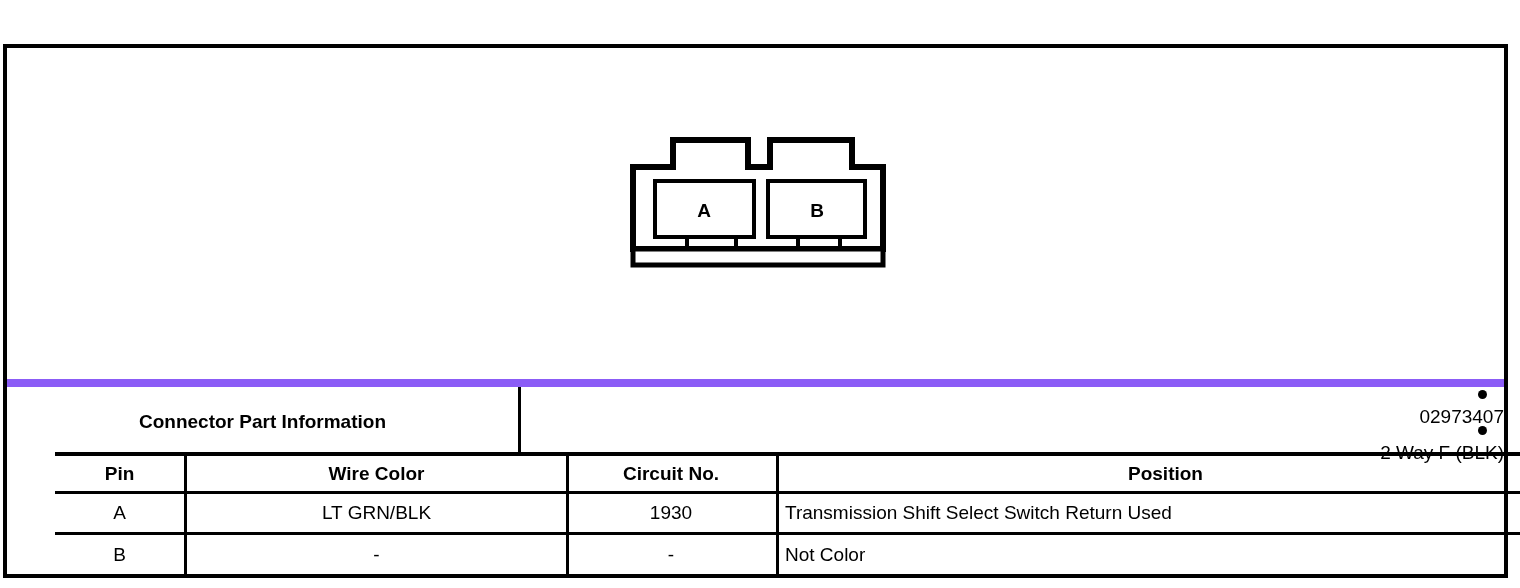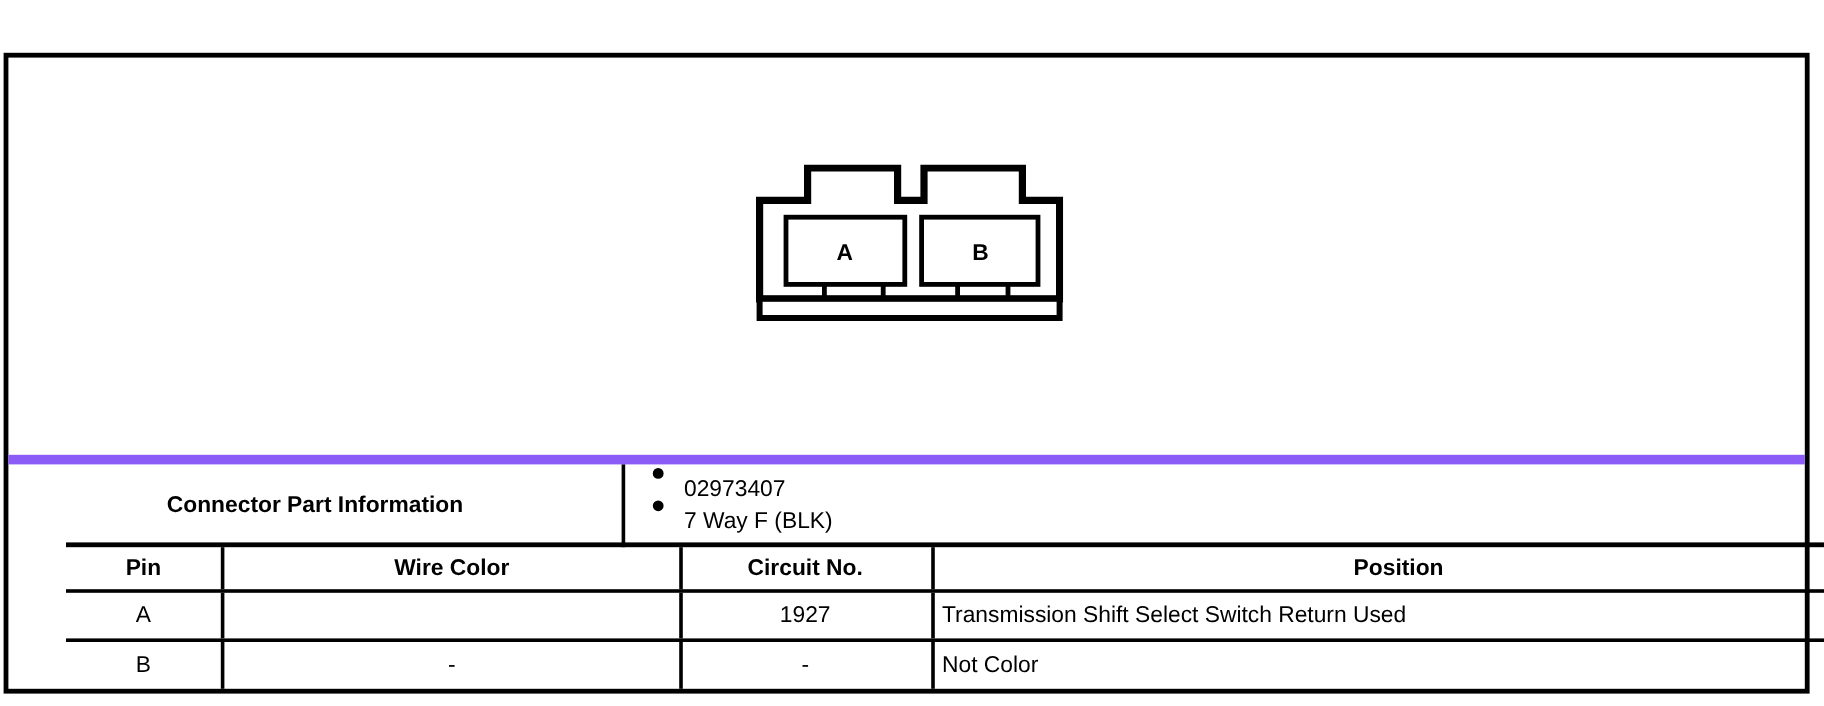--- a/index.html
+++ b/index.html
@@ -99,24 +99,25 @@
     position: absolute;
     left: 514px;
     top: 0;
     width: 983px;
     height: 69px;
     padding: 7px 0 0 23px;
     box-sizing: border-box;
   }
   .bullet-line {
     display: flex;
-    align-items: flex-start;
+    align-items: flex-end;
     font-size: 19px;
     line-height: 27px;
     white-space: nowrap;
+    flex-direction: column;
   }
   .bullet-dot {
     width: 9px;
     height: 9px;
     border-radius: 50%;
     background: #000000;
     margin-right: 17px;
     flex: none;
     position: relative;
     top: -4px;
@@ -204,40 +205,41 @@
     <div class="part-row">
       <div class="part-label">Connector Part Information</div>
       <div class="part-divider"></div>
       <div class="part-values">
         <div class="bullet-line">
           <span class="bullet-dot"></span>
           <span>02973407</span>
         </div>
         <div class="bullet-line">
           <span class="bullet-dot"></span>
-          <span>7 Way F (BLK)</span>
+          <span>2 Way F (BLK)</span>
         </div>
       </div>
     </div>
 
     <div class="pin-table">
 
       <div class="trow header">
         <div class="cell c-pin">Pin</div>
         <div class="cell c-wire">Wire Color</div>
         <div class="cell c-circuit">Circuit No.</div>
         <div class="cell c-func">Position</div>
         <div class="vline v1"></div>
         <div class="vline v2"></div>
         <div class="vline v3"></div>
       </div>
 
       <div class="trow rowA">
         <div class="cell c-pin">A</div>
-        <div class="cell c-circuit">1927</div>
+        <div class="cell c-wire">LT GRN/BLK</div>
+        <div class="cell c-circuit">1930</div>
         <div class="cell c-func">Transmission Shift Select Switch Return Used</div>
         <div class="vline v1"></div>
         <div class="vline v2"></div>
         <div class="vline v3"></div>
       </div>
 
       <div class="trow rowB">
         <div class="cell c-pin">B</div>
         <div class="cell c-wire">-</div>
         <div class="cell c-circuit">-</div>

